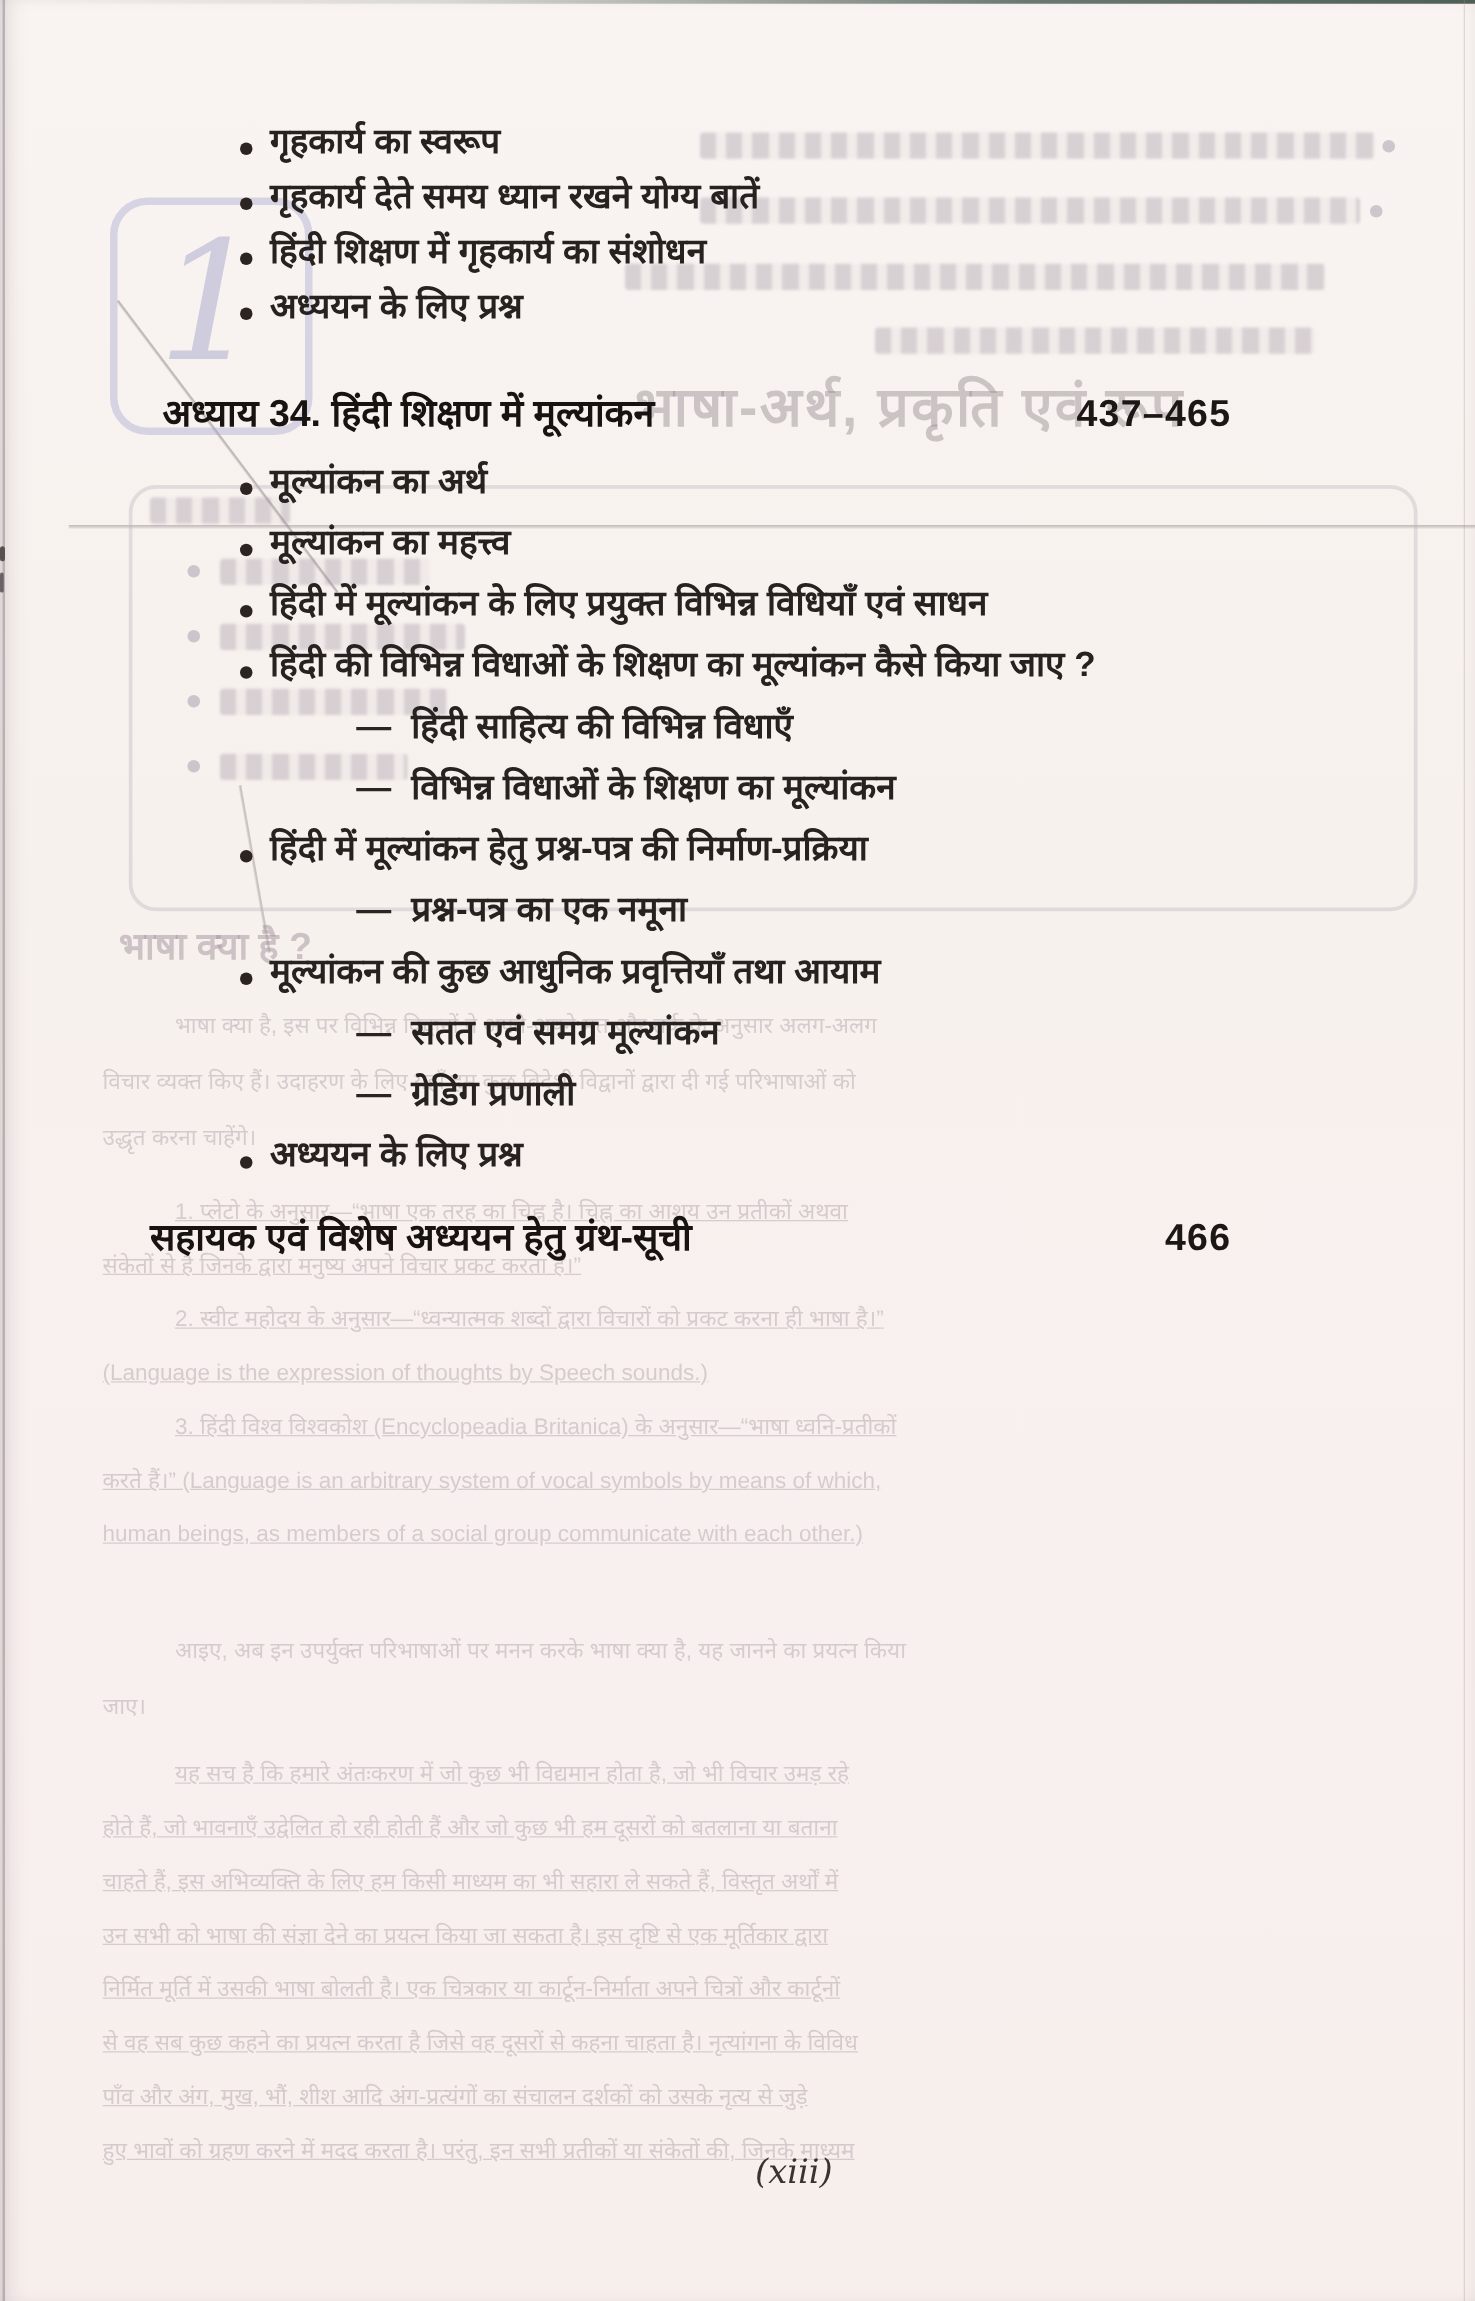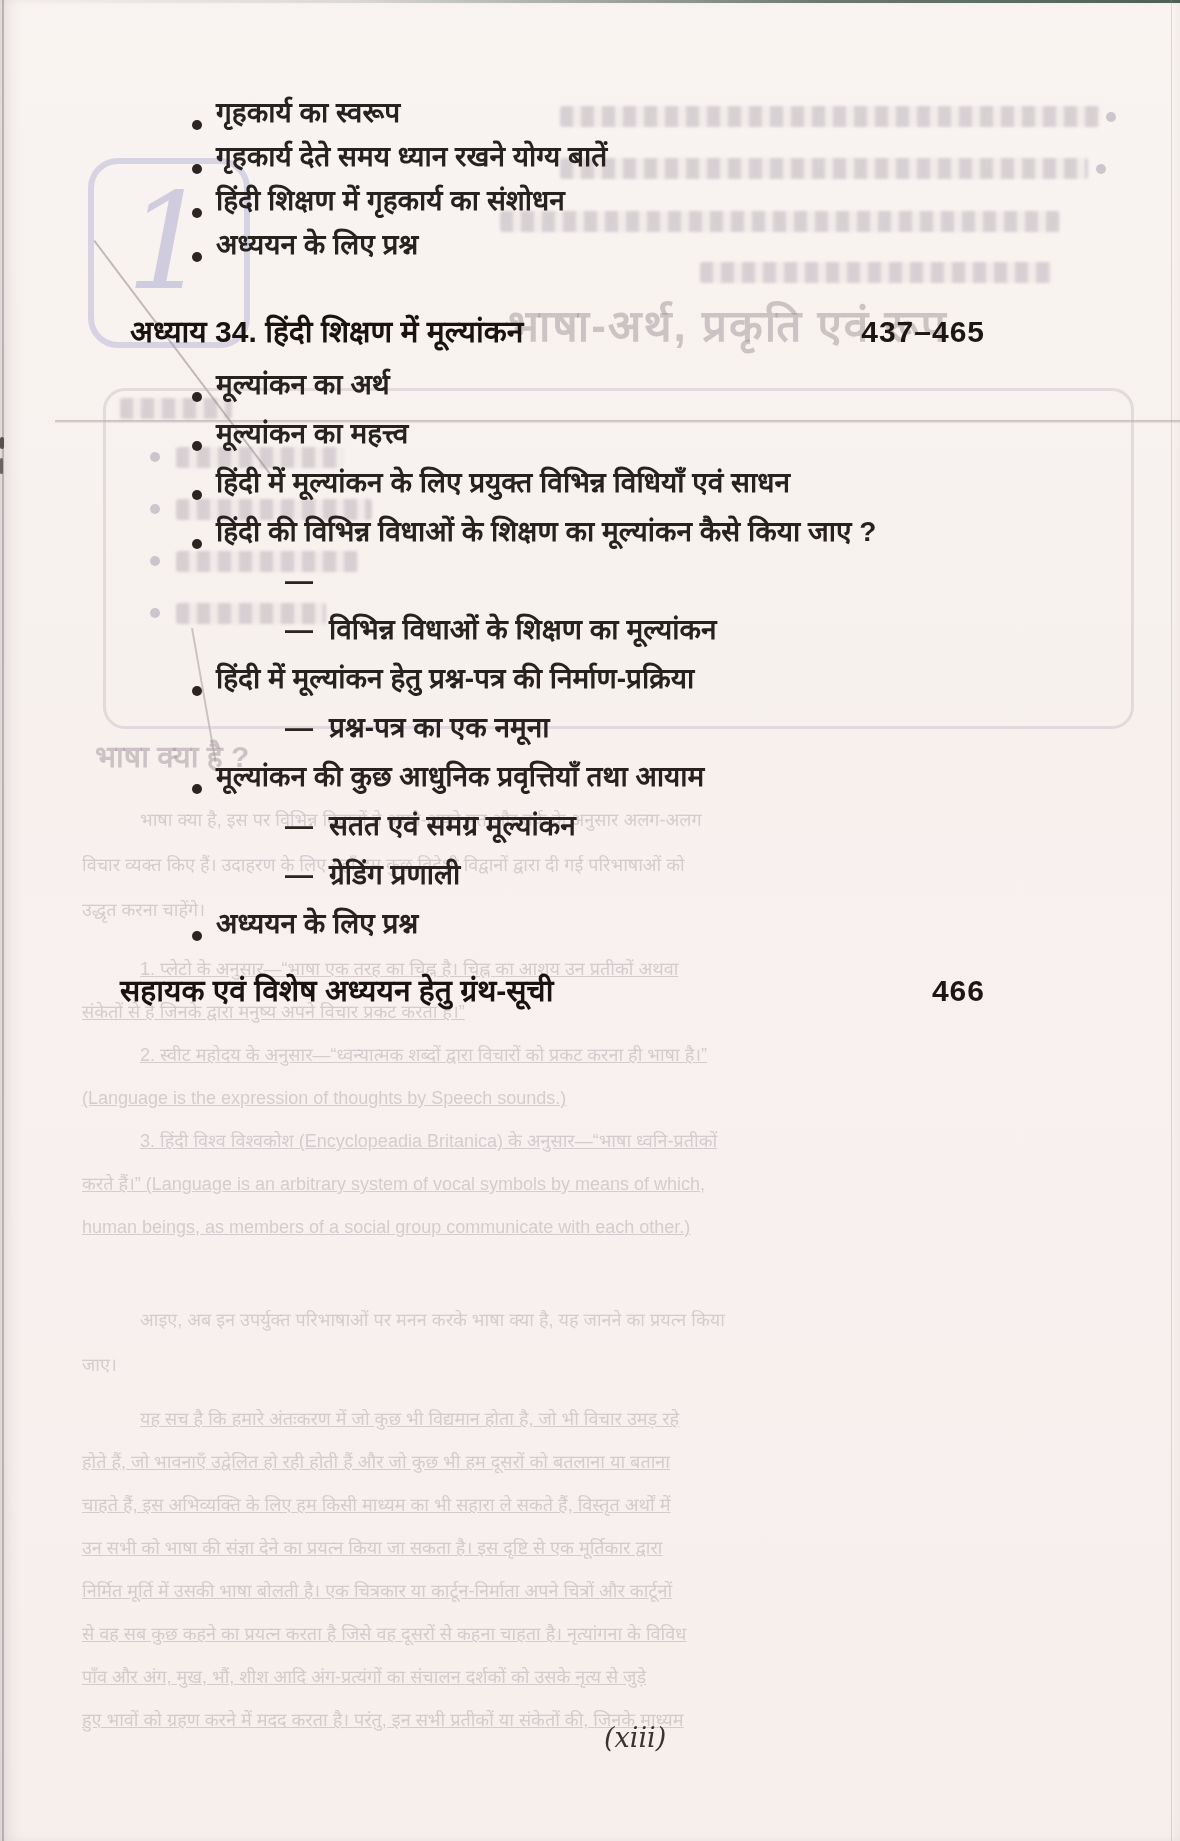--- a/index.html
+++ b/index.html
@@ -36,21 +36,21 @@
   .bl-rule{position:absolute;left:55px;top:420px;width:1125px;height:3px;
     background:linear-gradient(180deg,rgba(140,128,128,.5),rgba(200,190,190,.25));filter:blur(.4px);}
   .bl-box{position:absolute;left:103px;top:388px;width:1025px;height:335px;border:3px solid rgba(190,178,190,.38);border-radius:22px;}
   .bl-sub{left:95px;top:735px;font-size:30px;font-weight:bold;color:rgba(162,148,156,.5);filter:blur(.5px);white-space:nowrap;}
   .bl-para{position:absolute;left:82px;width:1040px;font-size:18px;color:rgba(166,152,161,.42);filter:blur(.45px);}
   .bl-para div{height:45px;line-height:45px;white-space:nowrap;overflow:hidden;}
   .bl-para.tight div{height:43px;line-height:43px;text-decoration:underline;}
   .ind{padding-left:58px;}
   
   .content{position:absolute;left:130px;top:96px;width:855px;color:#272220;font-size:28px;font-weight:600;}
-  .row{display:flex;align-items:flex-end;line-height:34px;margin-bottom:10px;}
+  .row{display:flex;align-items:center;line-height:34px;margin-bottom:10px;}
   .sec2 .row{margin-bottom:15px;}
   .b{flex:0 0 auto;width:10px;height:10px;border-radius:50%;background:#2b2421;margin:12px 14px 0 62px;}
   .dash-m{flex:0 0 auto;margin-left:155px;margin-right:16px;color:#2b2421;}
   .txt{white-space:nowrap;}
   .heading-row{display:flex;justify-content:space-between;align-items:baseline;font-size:30px;font-weight:bold;color:#181310;line-height:40px;}
   .ch-head{margin-top:50px;}
   .sec2{margin-top:16px;}
   .bib-head{margin-top:30px;margin-left:-10px;}
   .pages{font-weight:bold;color:#1c1714;letter-spacing:1px;margin-left:44px;}
   .footer{position:absolute;left:604px;top:1722px;font-family:"DejaVu Serif","Liberation Serif",serif;
@@ -163,20 +163,21 @@
       <div class="row">
         <span class="b"></span>
         <span class="txt">हिंदी में मूल्यांकन के लिए प्रयुक्त विभिन्न विधियाँ एवं साधन</span>
       </div>
       <div class="row">
         <span class="b"></span>
         <span class="txt">हिंदी की विभिन्न विधाओं के शिक्षण का मूल्यांकन कैसे किया जाए ?</span>
       </div>
       <div class="row">
         <span class="dash-m">—</span>
+        <span class="txt">हिंदी साहित्य की विभिन्न विधाएँ</span>
       </div>
       <div class="row">
         <span class="dash-m">—</span>
         <span class="txt">विभिन्न विधाओं के शिक्षण का मूल्यांकन</span>
       </div>
       <div class="row">
         <span class="b"></span>
         <span class="txt">हिंदी में मूल्यांकन हेतु प्रश्न-पत्र की निर्माण-प्रक्रिया</span>
       </div>
       <div class="row">

